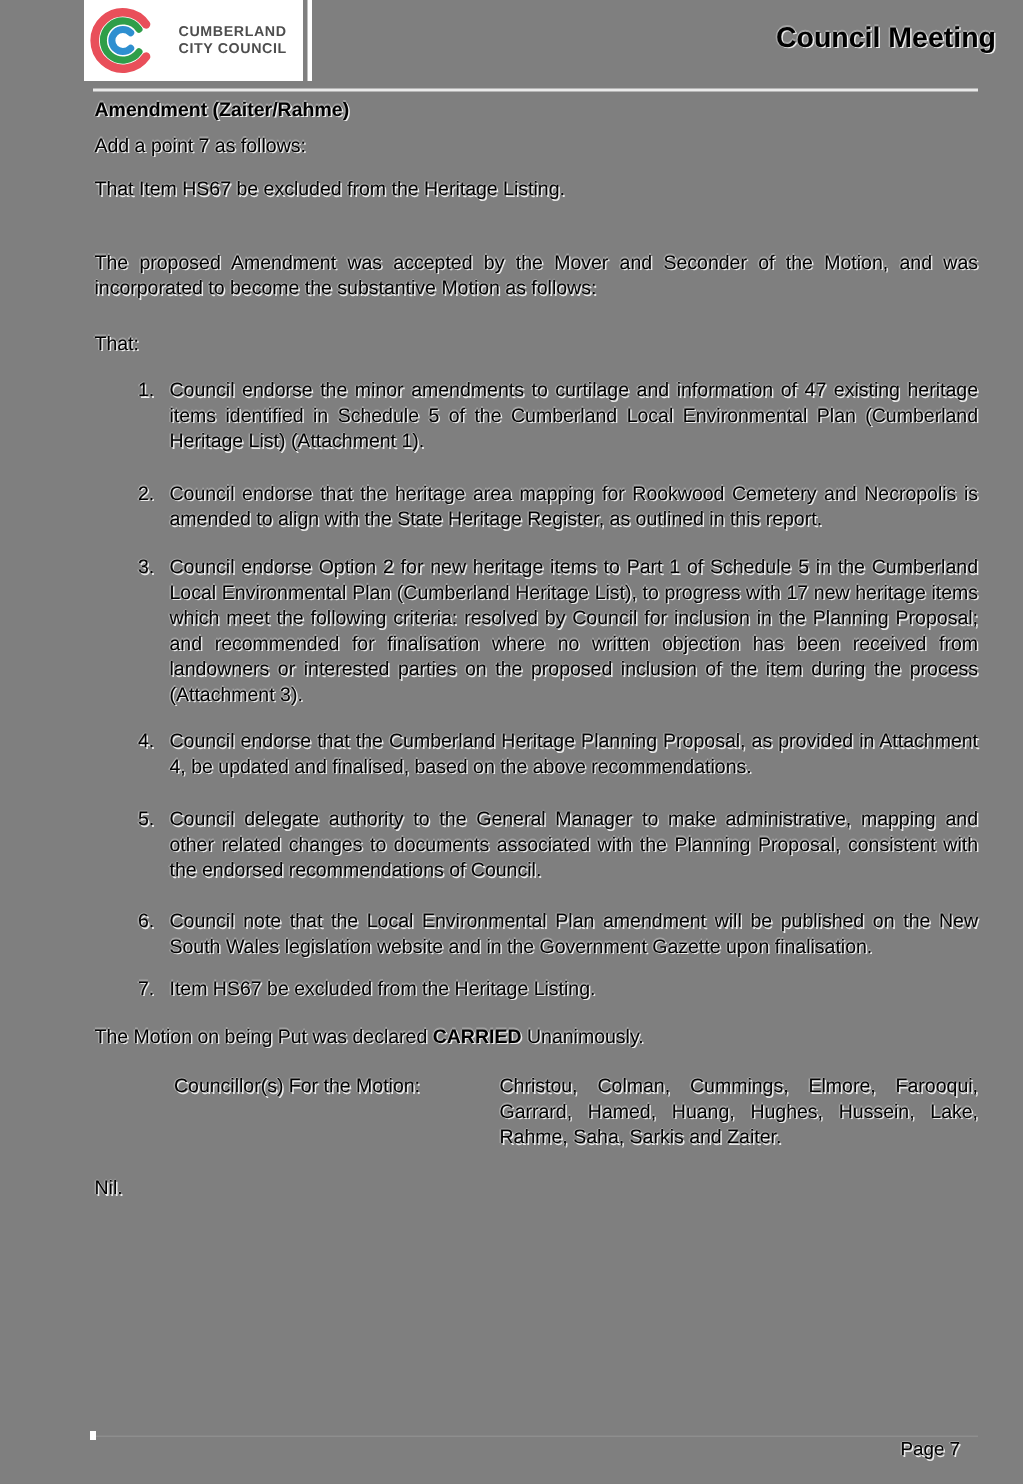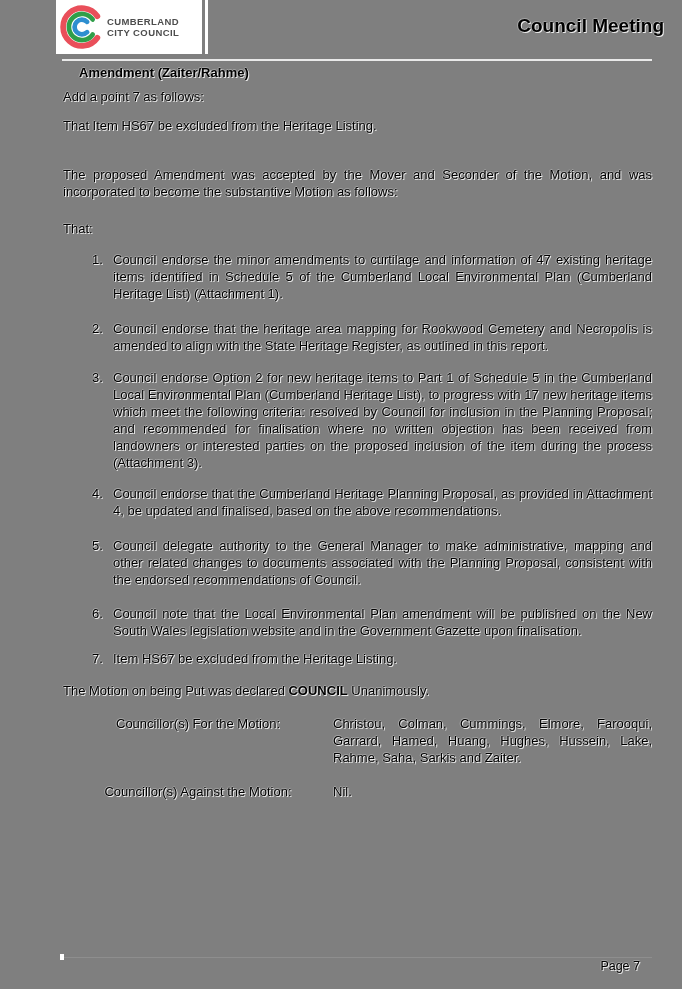--- a/index.html
+++ b/index.html
@@ -23,20 +23,21 @@
   
   .logo-box {
     position: absolute;
     left: 56px; top: 0;
     width: 146px; height: 54px;
     background: #ffffff;
     display: flex;
     align-items: center;
     box-sizing: border-box;
     padding-left: 3px;
+    gap: 12px;
   }
   .logo-svg { flex: 0 0 46px; height: 46px; }
   .brand-text {
     font-size: 9.5px;
     font-weight: bold;
     color: #4d4d4d;
     line-height: 11px;
     letter-spacing: 0.4px;
     margin-left: 2px;
   }
@@ -113,21 +114,21 @@
     <div>CUMBERLAND</div>
     <div>CITY COUNCIL</div>
   </div>
 </div>
 <div class="divider-v"></div>
 <div class="meeting-title halo">Council Meeting</div>
 <div class="rule"></div>
 
 <div class="content halo">
 
-  <p class="bold" style="margin-bottom:7px;margin-left:16px;">Amendment (Zaiter/Rahme)</p>
+  <p class="bold" style="margin-bottom:7px;">Amendment (Zaiter/Rahme)</p>
   <p style="margin-bottom:12px;">Add a point 7 as follows:</p>
   <p style="margin-bottom:32px;">That Item HS67 be excluded from the Heritage Listing.</p>
   <p style="margin-bottom:20px;">The proposed Amendment was accepted by the Mover and Seconder of the Motion, and was incorporated to become the substantive Motion as follows:</p>
 
   <p style="margin-bottom:14px;">That:</p>
 
   <div class="list-item" style="margin-bottom:18px;">
     <span class="num">1.</span>
     <span class="li-text">Council endorse the minor amendments to curtilage and information of 47 existing heritage items identified in Schedule 5 of the Cumberland Local Environmental Plan (Cumberland Heritage List) (Attachment 1).</span>
   </div>
@@ -149,28 +150,27 @@
   </div>
   <div class="list-item" style="margin-bottom:11px;">
     <span class="num">6.</span>
     <span class="li-text">Council note that the Local Environmental Plan amendment will be published on the New South Wales legislation website and in the Government Gazette upon finalisation.</span>
   </div>
   <div class="list-item" style="margin-bottom:15px;">
     <span class="num">7.</span>
     <span class="li-text">Item HS67 be excluded from the Heritage Listing.</span>
   </div>
 
-  <p style="margin-bottom:16px;"><span>The Motion on being Put was declared </span><span class="bold">COUNCIL</span><span> Unanimously.</span></p>
+  <p style="margin-bottom:16px;"><span>The Motion on being Put was declared </span><span class="bold">CARRIED</span><span> Unanimously.</span></p>
 
   <div class="vote-row" style="margin-bottom:17px;">
     <span class="vote-label">Councillor(s) For the Motion:</span>
     <span class="vote-names">Christou, Colman, Cummings, Elmore, Farooqui, Garrard, Hamed, Huang, Hughes, Hussein, Lake, Rahme,  Saha, Sarkis and Zaiter.</span>
   </div>
   <div class="vote-row">
-    <span class="vote-label">Councillor(s) Against the Motion:</span>
     <span class="vote-names">Nil.</span>
   </div>
 
 </div>
 
 <div class="footer-rule"></div>
 <div class="footer-dash"></div>
 <div class="page-num halo">Page 7</div>
 
 </body></html>

